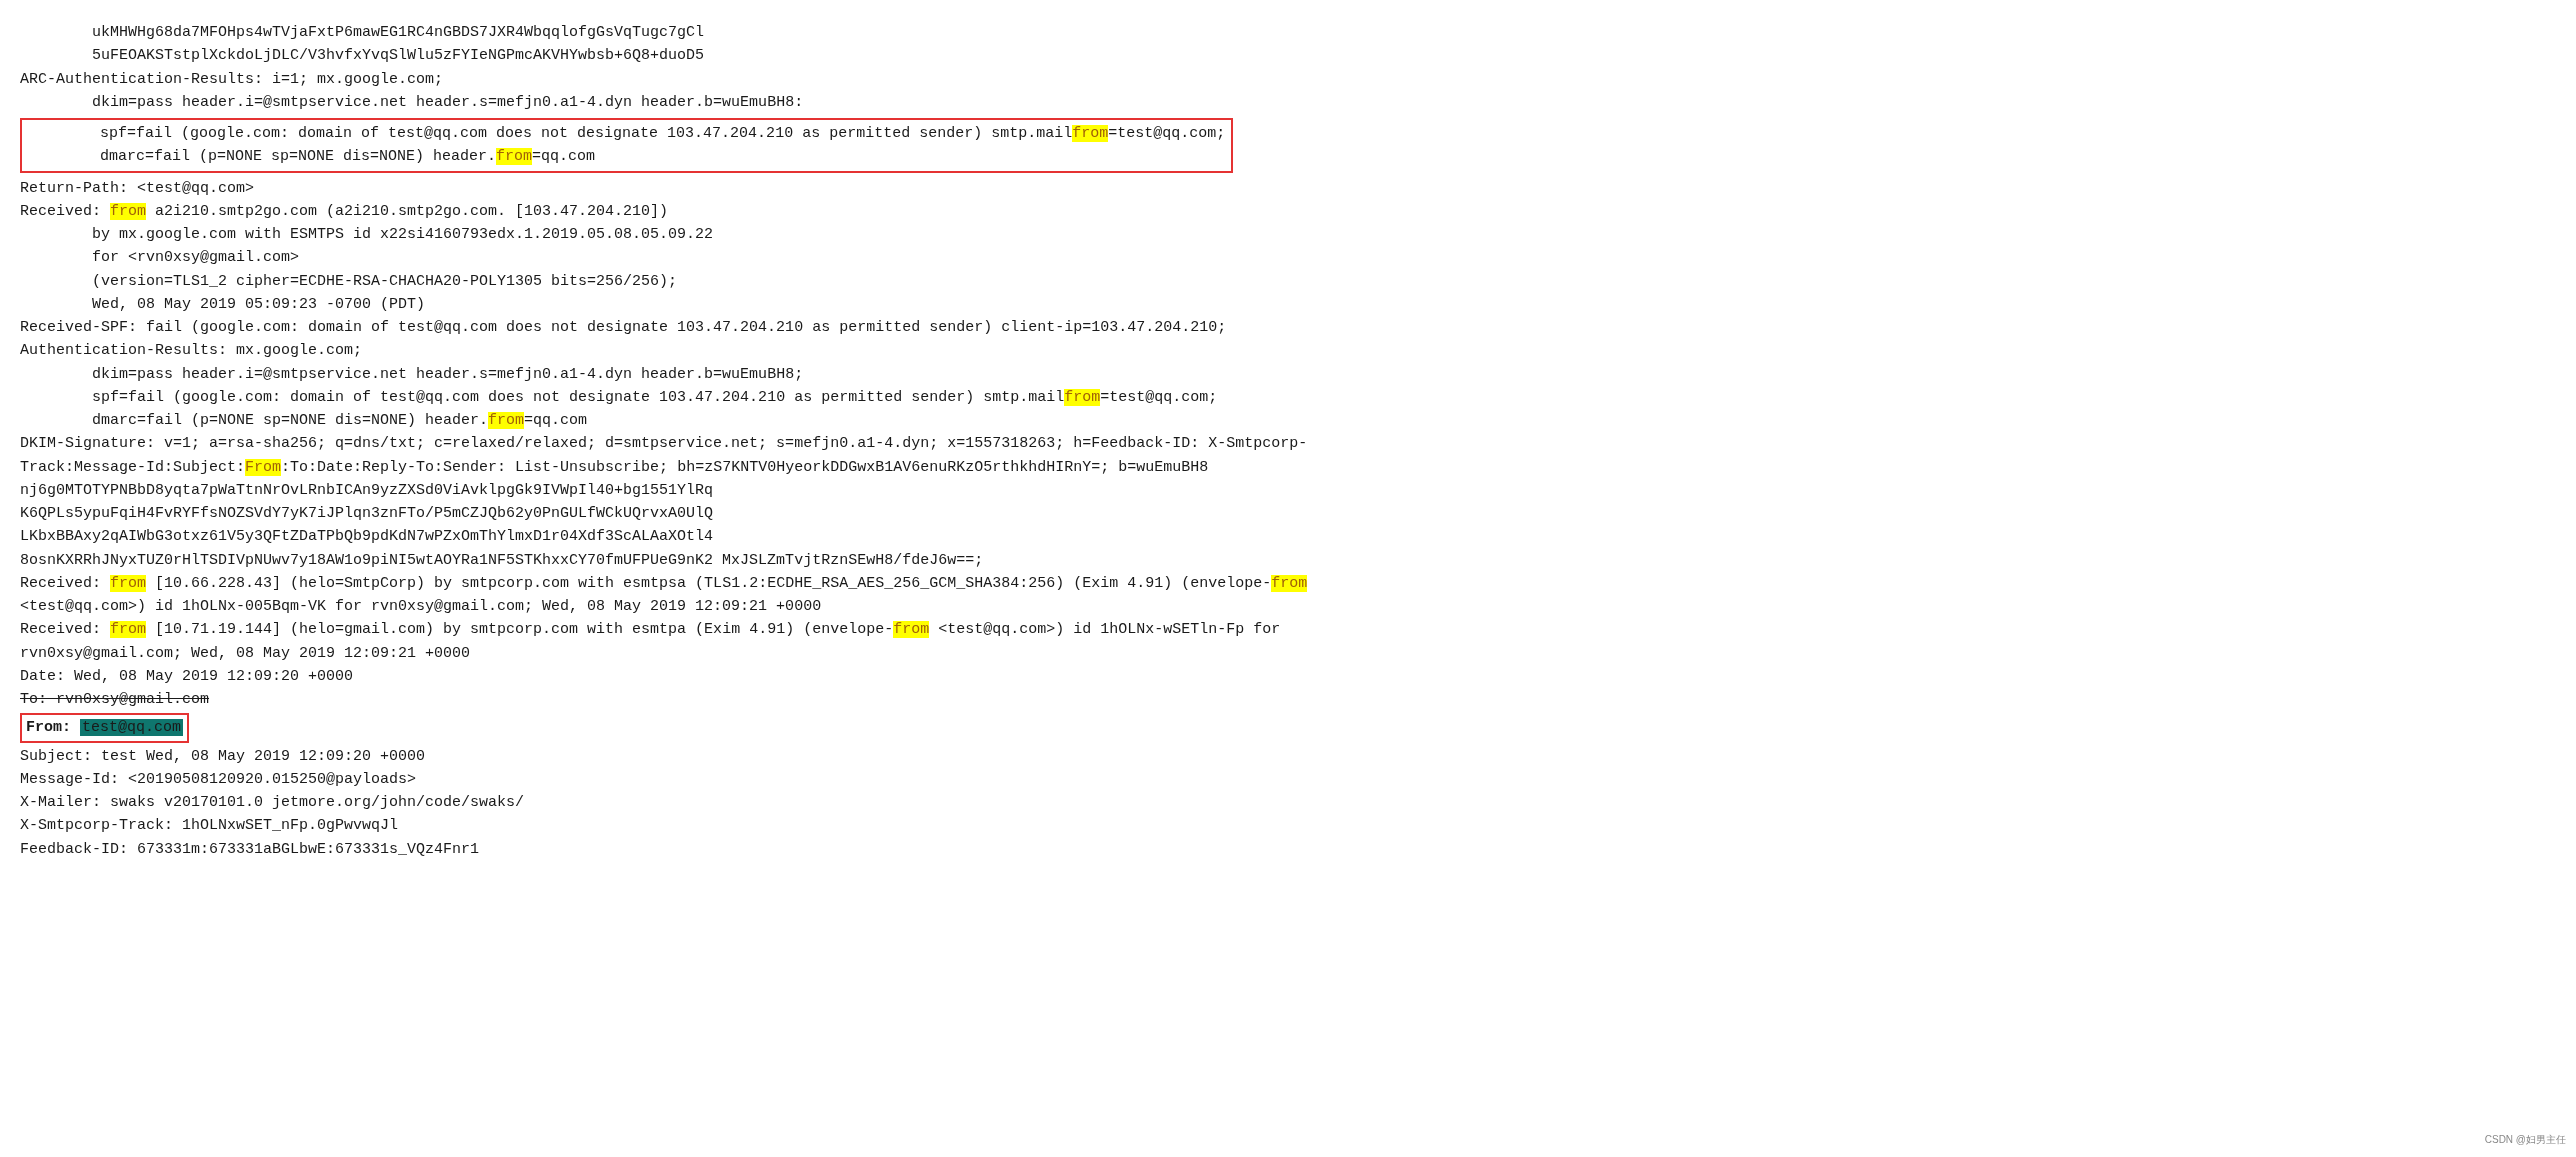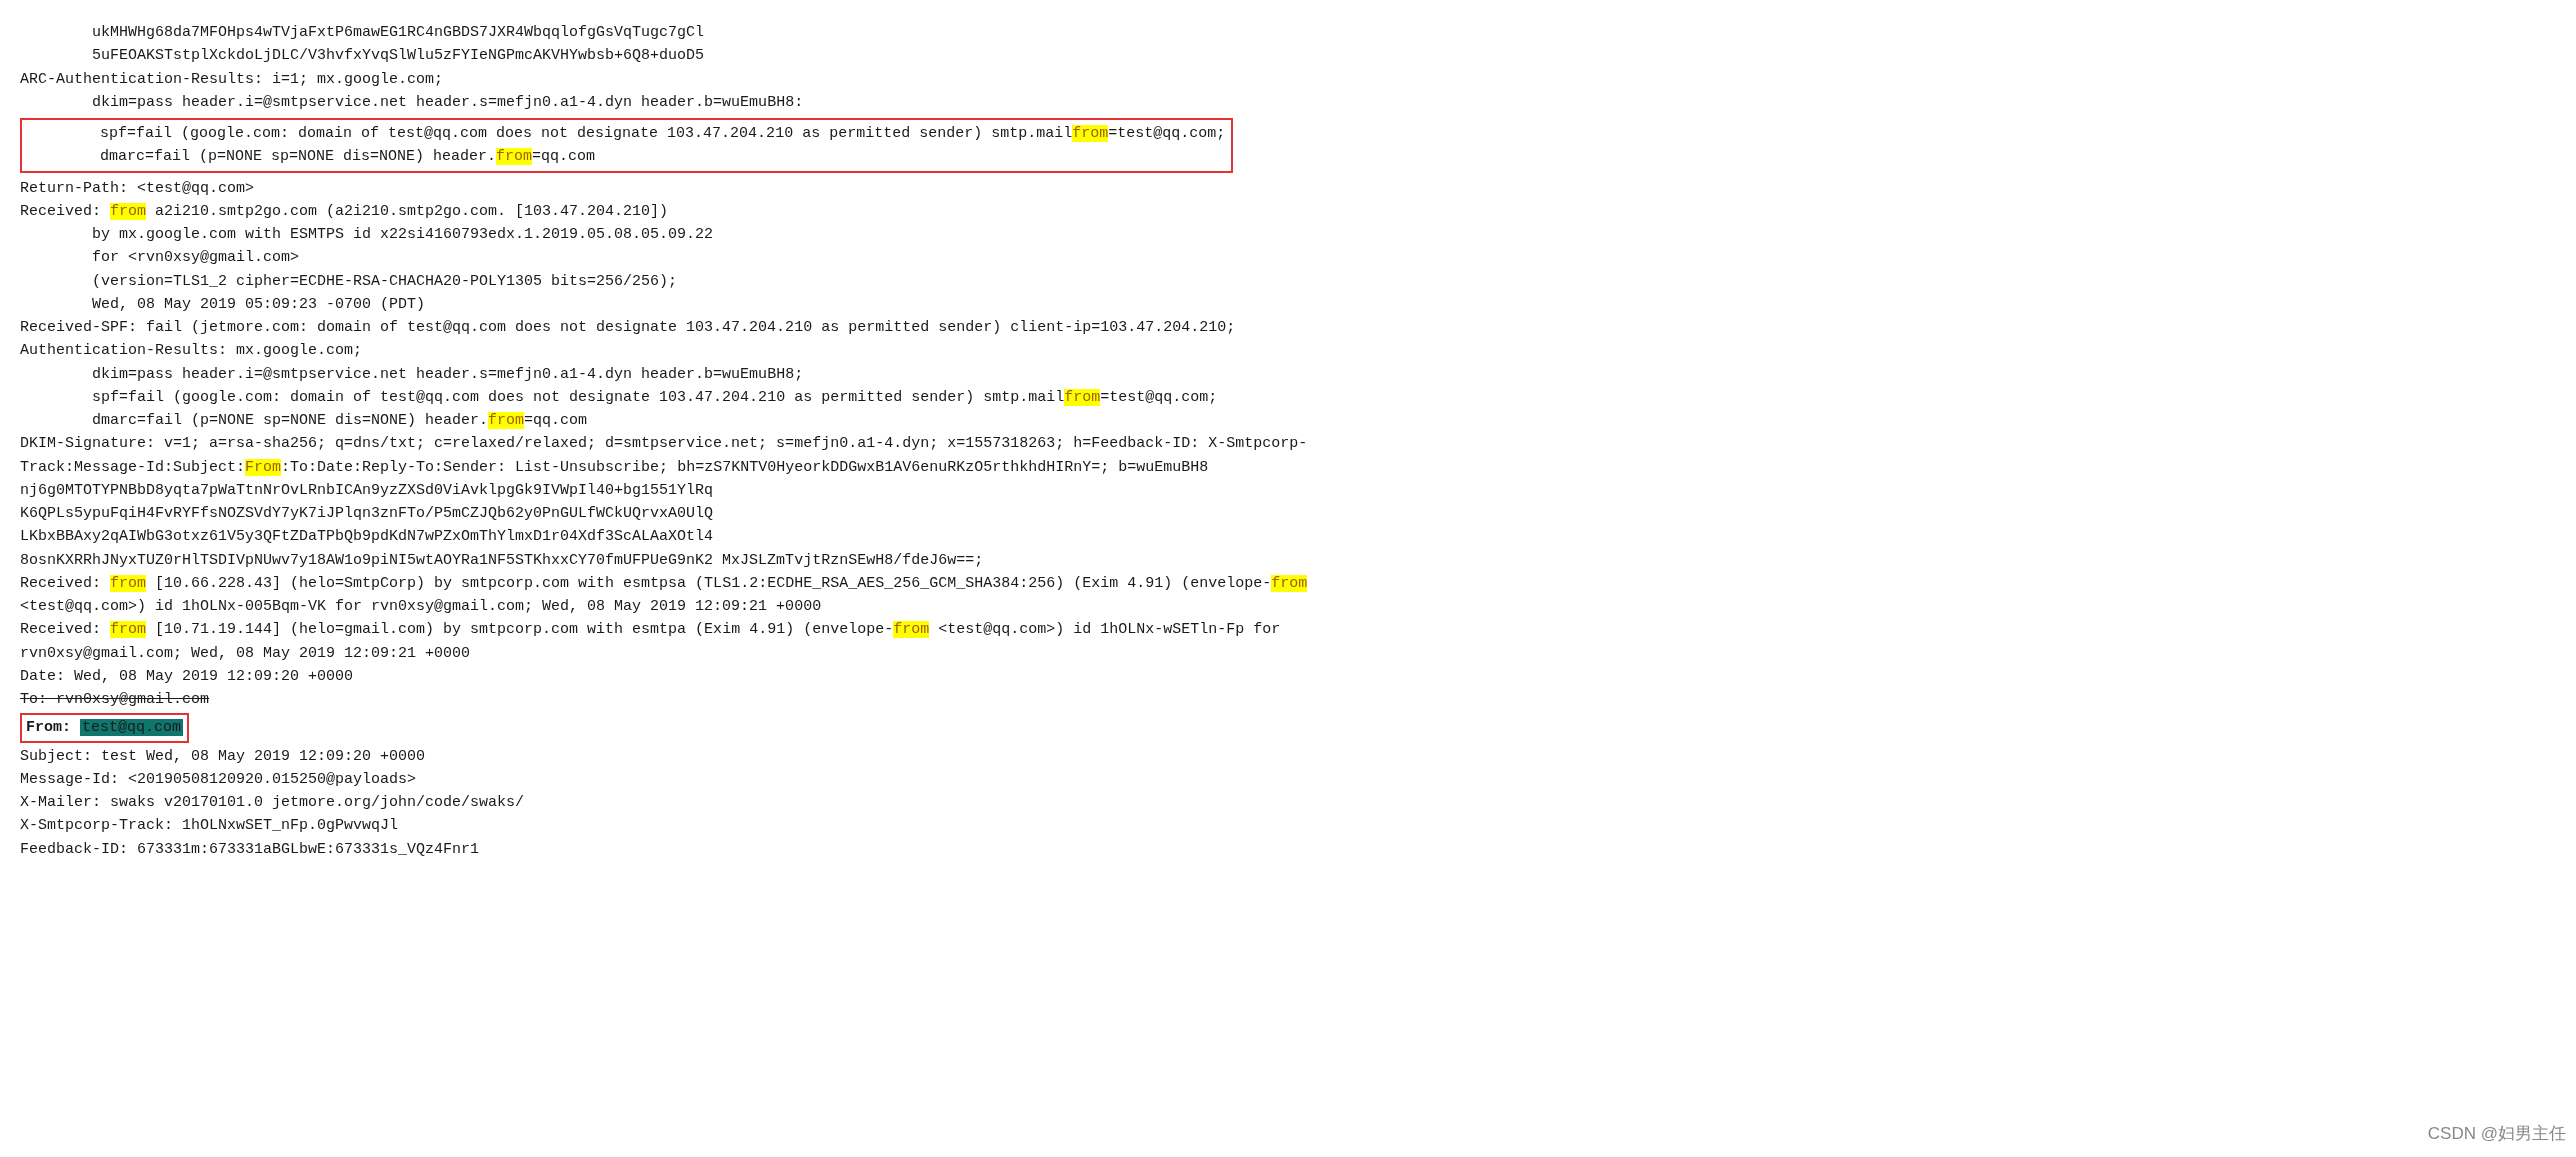--- a/index.html
+++ b/index.html
@@ -52,21 +52,21 @@
 
     .email-value {
       background-color: #0f766e;
       padding: 0 2px;
     }
 
     .watermark {
       position: fixed;
       bottom: 10px;
       right: 10px;
-      font-size: 17px;
+      font-size: 10px;
       color: #888;
       font-family: Arial, sans-serif;
     }
   </style>
 </head>
 <body>
 
 <div class="email-content">
 
   <div class="line">        ukMHWHg68da7MFOHps4wTVjaFxtP6mawEG1RC4nGBDS7JXR4WbqqlofgGsVqTugc7gCl</div>
@@ -80,21 +80,21 @@
       <div class="line">        dmarc=fail (p=NONE sp=NONE dis=NONE) header.<span class="highlight-yellow">from</span>=qq.com</div>
     </span>
   </div>
 
   <div class="line">Return-Path: &lt;test@qq.com&gt;</div>
   <div class="line">Received: <span class="highlight-yellow">from</span> a2i210.smtp2go.com (a2i210.smtp2go.com. [103.47.204.210])</div>
   <div class="line">        by mx.google.com with ESMTPS id x22si4160793edx.1.2019.05.08.05.09.22</div>
   <div class="line">        for &lt;rvn0xsy@gmail.com&gt;</div>
   <div class="line">        (version=TLS1_2 cipher=ECDHE-RSA-CHACHA20-POLY1305 bits=256/256);</div>
   <div class="line">        Wed, 08 May 2019 05:09:23 -0700 (PDT)</div>
-  <div class="line">Received-SPF: fail (jetmore.com: domain of test@qq.com does not designate 103.47.204.210 as permitted sender) client-ip=103.47.204.210;</div>
+  <div class="line">Received-SPF: fail (google.com: domain of test@qq.com does not designate 103.47.204.210 as permitted sender) client-ip=103.47.204.210;</div>
   <div class="line">Authentication-Results: mx.google.com;</div>
   <div class="line">        dkim=pass header.i=@smtpservice.net header.s=mefjn0.a1-4.dyn header.b=wuEmuBH8;</div>
   <div class="line">        spf=fail (google.com: domain of test@qq.com does not designate 103.47.204.210 as permitted sender) smtp.mail<span class="highlight-yellow">from</span>=test@qq.com;</div>
   <div class="line">        dmarc=fail (p=NONE sp=NONE dis=NONE) header.<span class="highlight-yellow">from</span>=qq.com</div>
   <div class="line">DKIM-Signature: v=1; a=rsa-sha256; q=dns/txt; c=relaxed/relaxed; d=smtpservice.net; s=mefjn0.a1-4.dyn; x=1557318263; h=Feedback-ID: X-Smtpcorp-</div>
   <div class="line">Track:Message-Id:Subject:<span class="highlight-yellow">From</span>:To:Date:Reply-To:Sender: List-Unsubscribe; bh=zS7KNTV0HyeorkDDGwxB1AV6enuRKzO5rthkhdHIRnY=; b=wuEmuBH8</div>
   <div class="line">nj6g0MTOTYPNBbD8yqta7pWaTtnNrOvLRnbICAn9yzZXSd0ViAvklpgGk9IVWpIl40+bg1551YlRq</div>
   <div class="line">K6QPLs5ypuFqiH4FvRYFfsNOZSVdY7yK7iJPlqn3znFTo/P5mCZJQb62y0PnGULfWCkUQrvxA0UlQ</div>
   <div class="line">LKbxBBAxy2qAIWbG3otxz61V5y3QFtZDaTPbQb9pdKdN7wPZxOmThYlmxD1r04Xdf3ScALAaXOtl4</div>
   <div class="line">8osnKXRRhJNyxTUZ0rHlTSDIVpNUwv7y18AW1o9piNI5wtAOYRa1NF5STKhxxCY70fmUFPUeG9nK2 MxJSLZmTvjtRznSEwH8/fdeJ6w==;</div>

